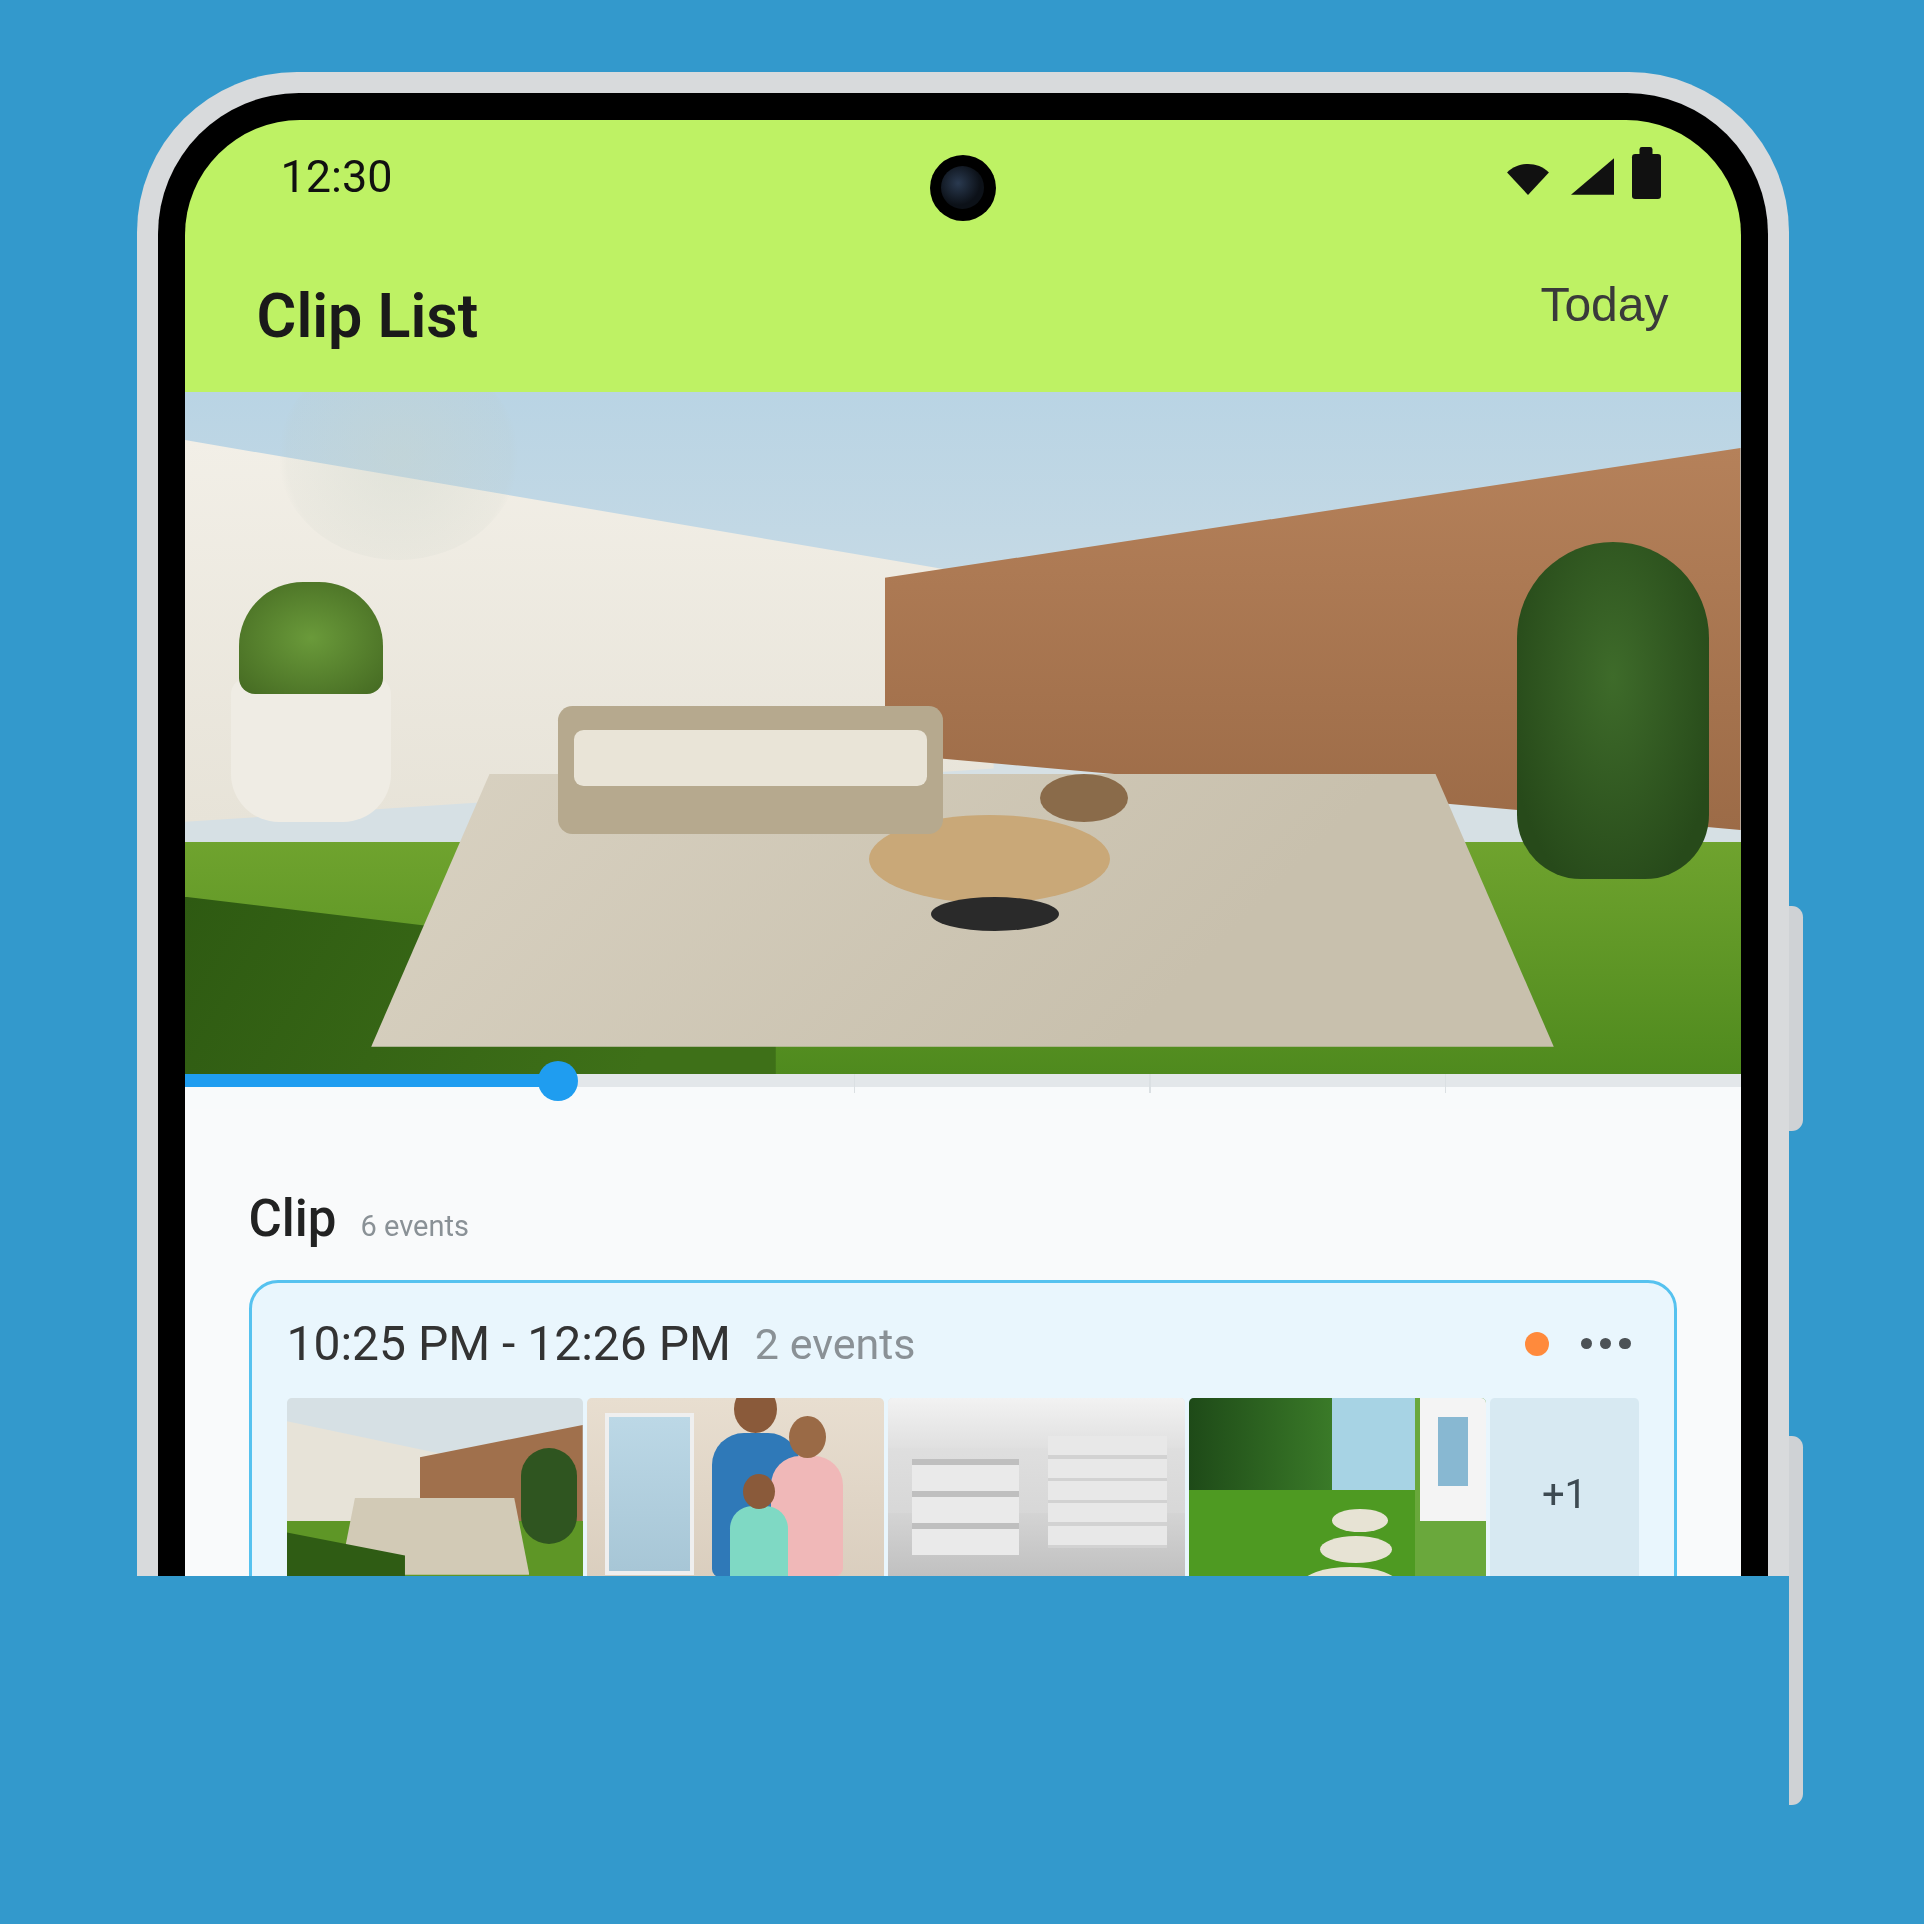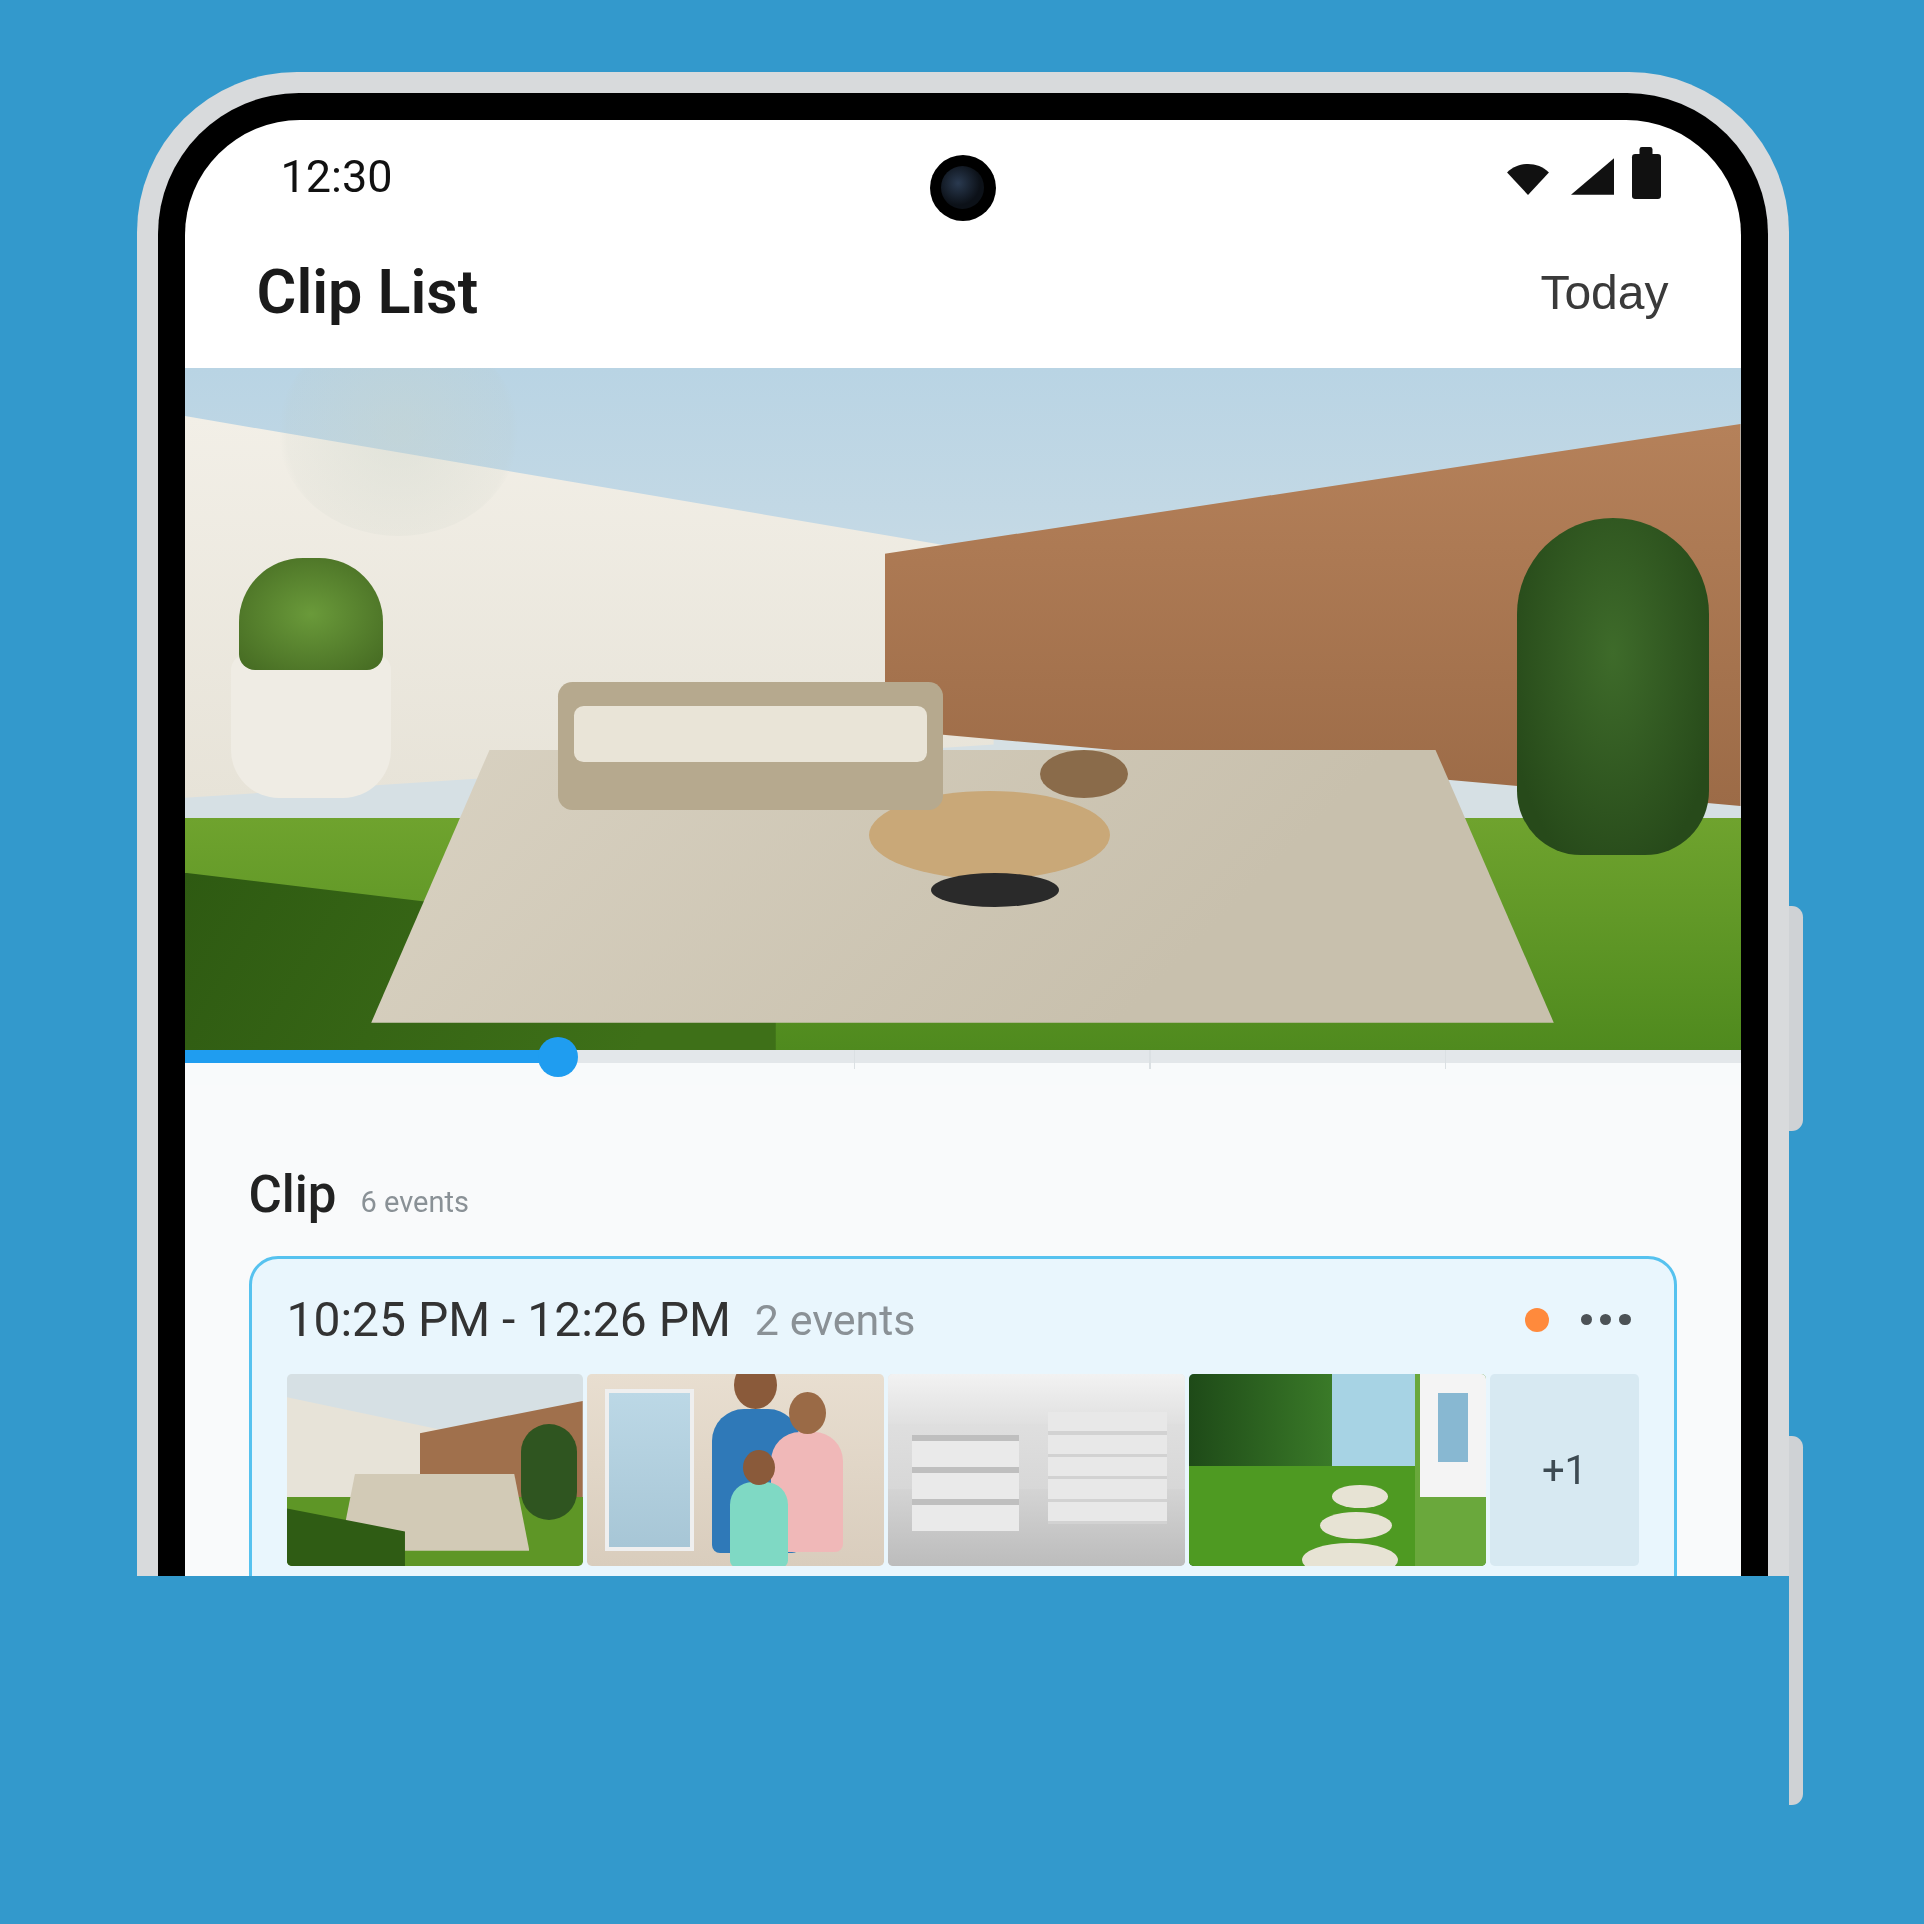--- a/index.html
+++ b/index.html
@@ -31,21 +31,21 @@
     padding: 21px;
     padding-bottom: 0;
   }
   .phone-inner {
     background: #000;
     border-radius: 141px 141px 0 0;
     padding: 27px;
     padding-bottom: 0;
   }
   .screen {
-    background: #ffffff;
+    background: #bef264;
     border-radius: 115px 115px 0 0;
     overflow: hidden;
     height: 1456px;
     position: relative;
   }
   
   .phone::after {
     content: "";
     position: absolute;
     right: -14.4px;
@@ -127,20 +127,21 @@
   .header {
     display: flex;
     align-items: center;
     justify-content: space-between;
     padding: 24px 72px 40px 72px;
   }
   .header-title {
     font-size: 61px;
     font-weight: 600;
     color: #1a1a1a;
+    margin-top: 24px;
   }
   .header-edit {
     font-size: 48px;
     color: #3a3a3a;
     font-weight: 400;
     background: none;
     border: none;
     cursor: pointer;
   }
 

